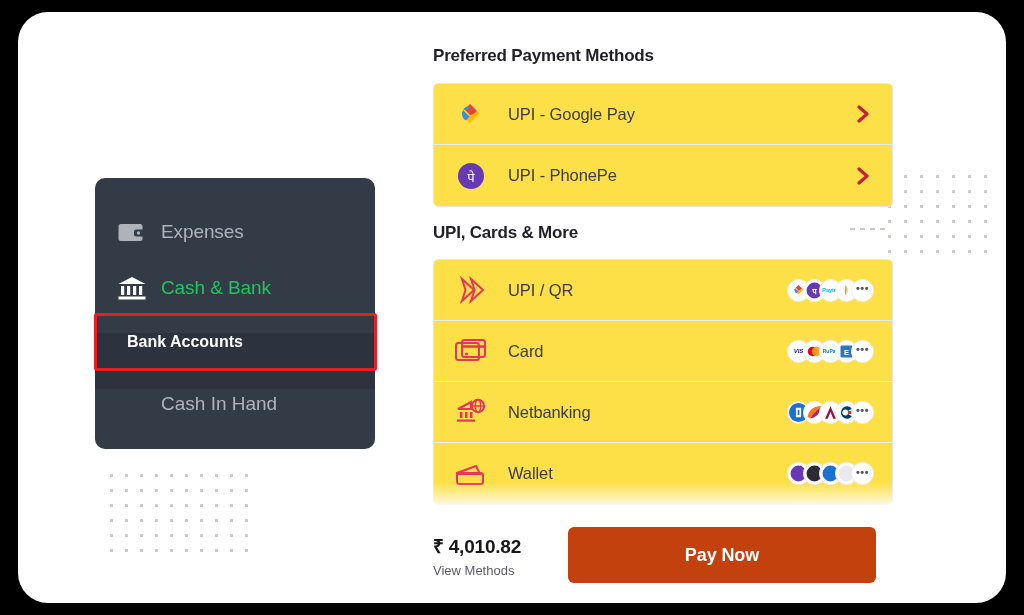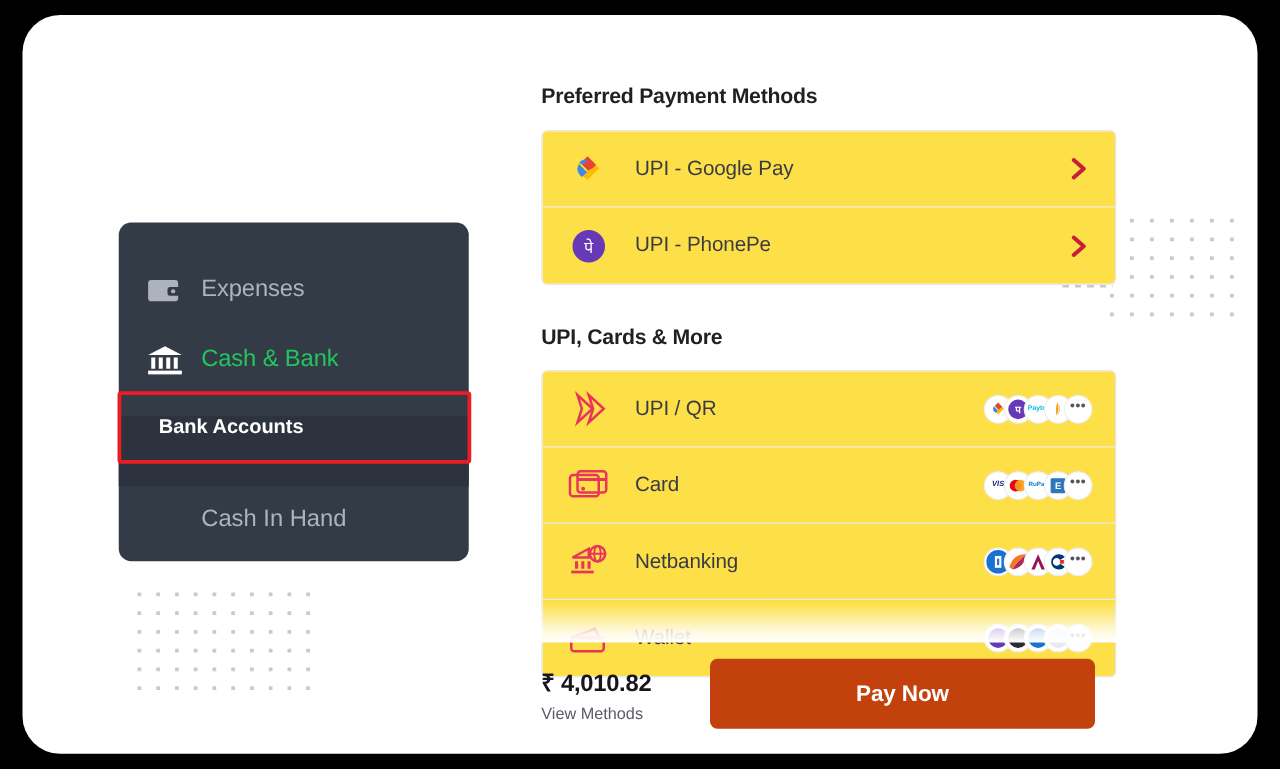--- a/index.html
+++ b/index.html
@@ -91,39 +91,39 @@
     display: flex;
     align-items: flex-start;
     padding-left: 32px;
   }
   #nav-bank-accounts .nav-label { color: #ffffff; font-weight: bold; }
   #nav-cash-in-hand {
     position: absolute;
     left: 0; top: 215px;
     width: 236px; height: 46px;
     display: flex;
-    align-items: center;
+    align-items: flex-start;
     padding-left: 66px;
   }
   #nav-cash-in-hand .nav-label { color: #aeb3bb; font-size: 19px; }
 
   
   #annotation-box {
     position: absolute;
     left: 76px; top: 301px;
     width: 283px; height: 58px;
     border: 3px solid #ed1c24;
     border-radius: 3px;
     pointer-events: none;
   }
 
   
   #payment-panel {
     position: absolute;
-    left: 415px; top: 55px;
+    left: 415px; top: 34px;
     width: 460px;
   }
   .section-title {
     font-size: 17px;
     font-weight: bold;
     color: #1f1f25;
     letter-spacing: -0.2px;
   }
   .list-card {
     border: 1px solid #e6e6ea;
@@ -416,21 +416,21 @@
           </span>
           <span class="row-label">UPI - PhonePe</span>
           <span class="chevron">
             <svg width="13" height="20" viewBox="0 0 13 20">
               <polyline points="2,3 10,10 2,17" fill="none" stroke="#c81e3c" stroke-width="3.2" stroke-linecap="round" stroke-linejoin="round"></polyline>
             </svg>
           </span>
         </div>
       </div>
 
-      <h2 class="section-title" style="margin-top:32px;">UPI, Cards &amp; More</h2>
+      <h2 class="section-title" style="margin-top:16px;">UPI, Cards &amp; More</h2>
 
       <div class="list-card" style="margin-top:16px;">
 
         <div class="pay-row">
           <span class="row-icon">
             <svg width="34" height="30" viewBox="0 0 34 30">
               <polygon points="8,4 20,15 8,26 11.5,15" fill="none" stroke="#e8365a" stroke-width="2"></polygon>
               <polygon points="17,4 29,15 17,26 20.5,15" fill="none" stroke="#e8365a" stroke-width="2"></polygon>
             </svg>
           </span>

